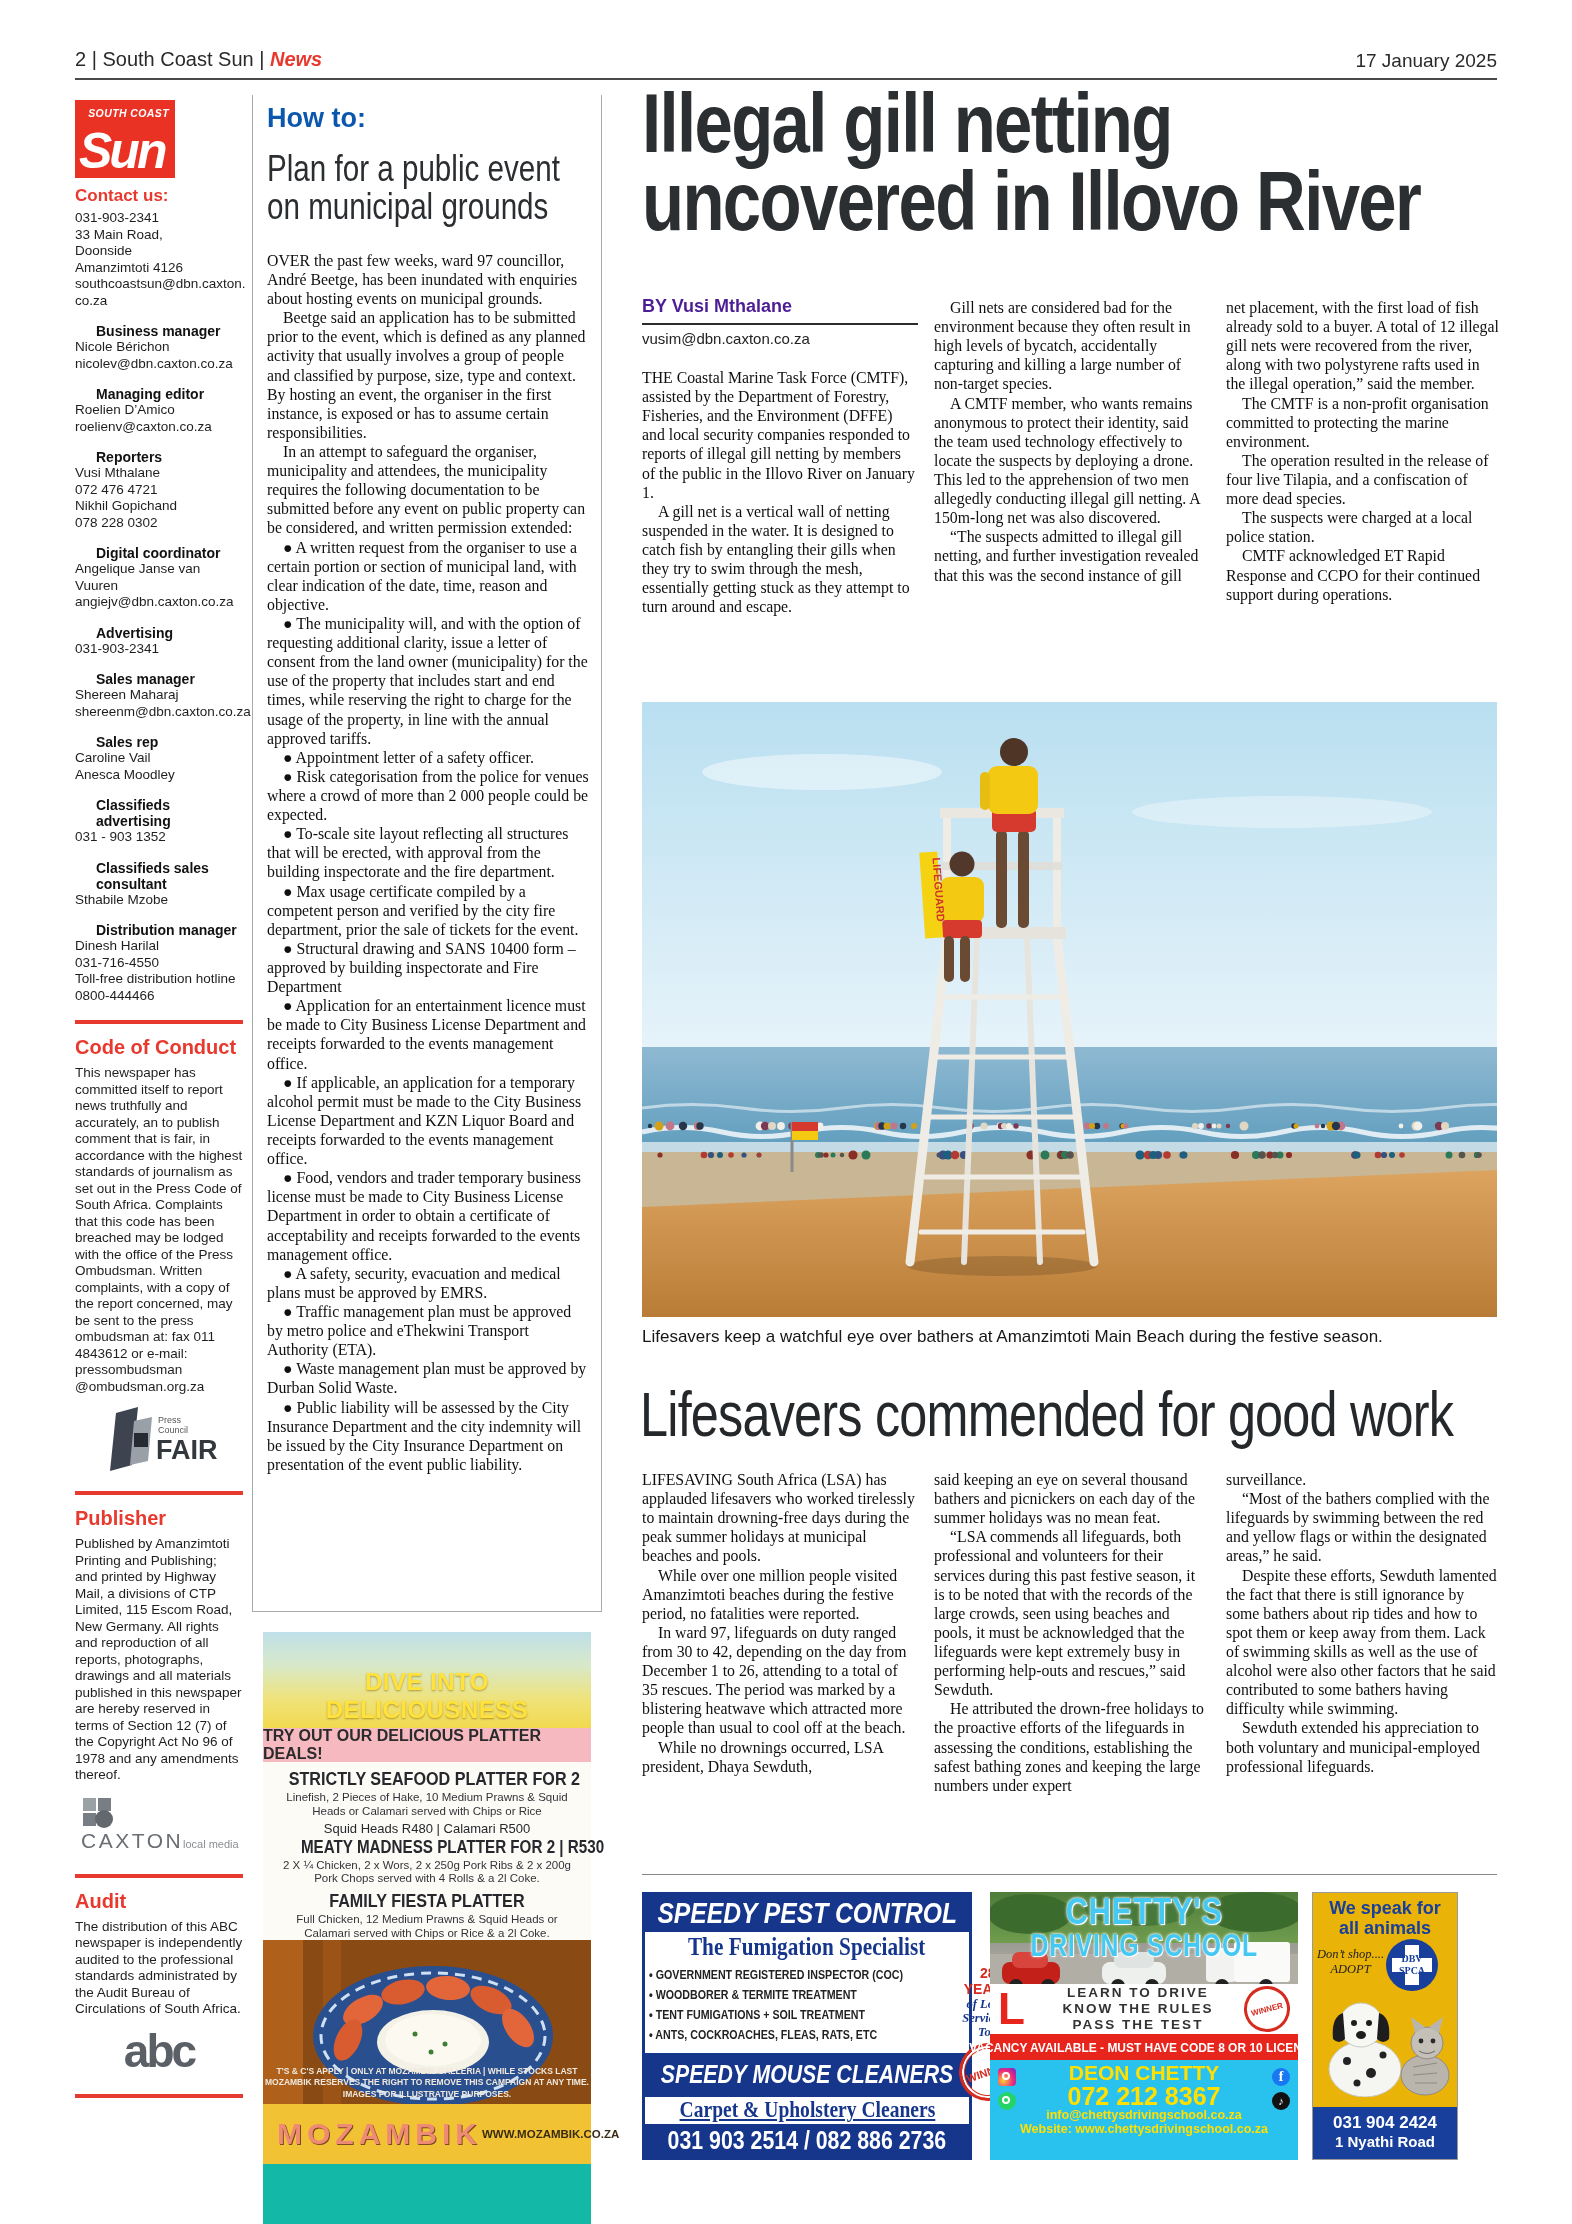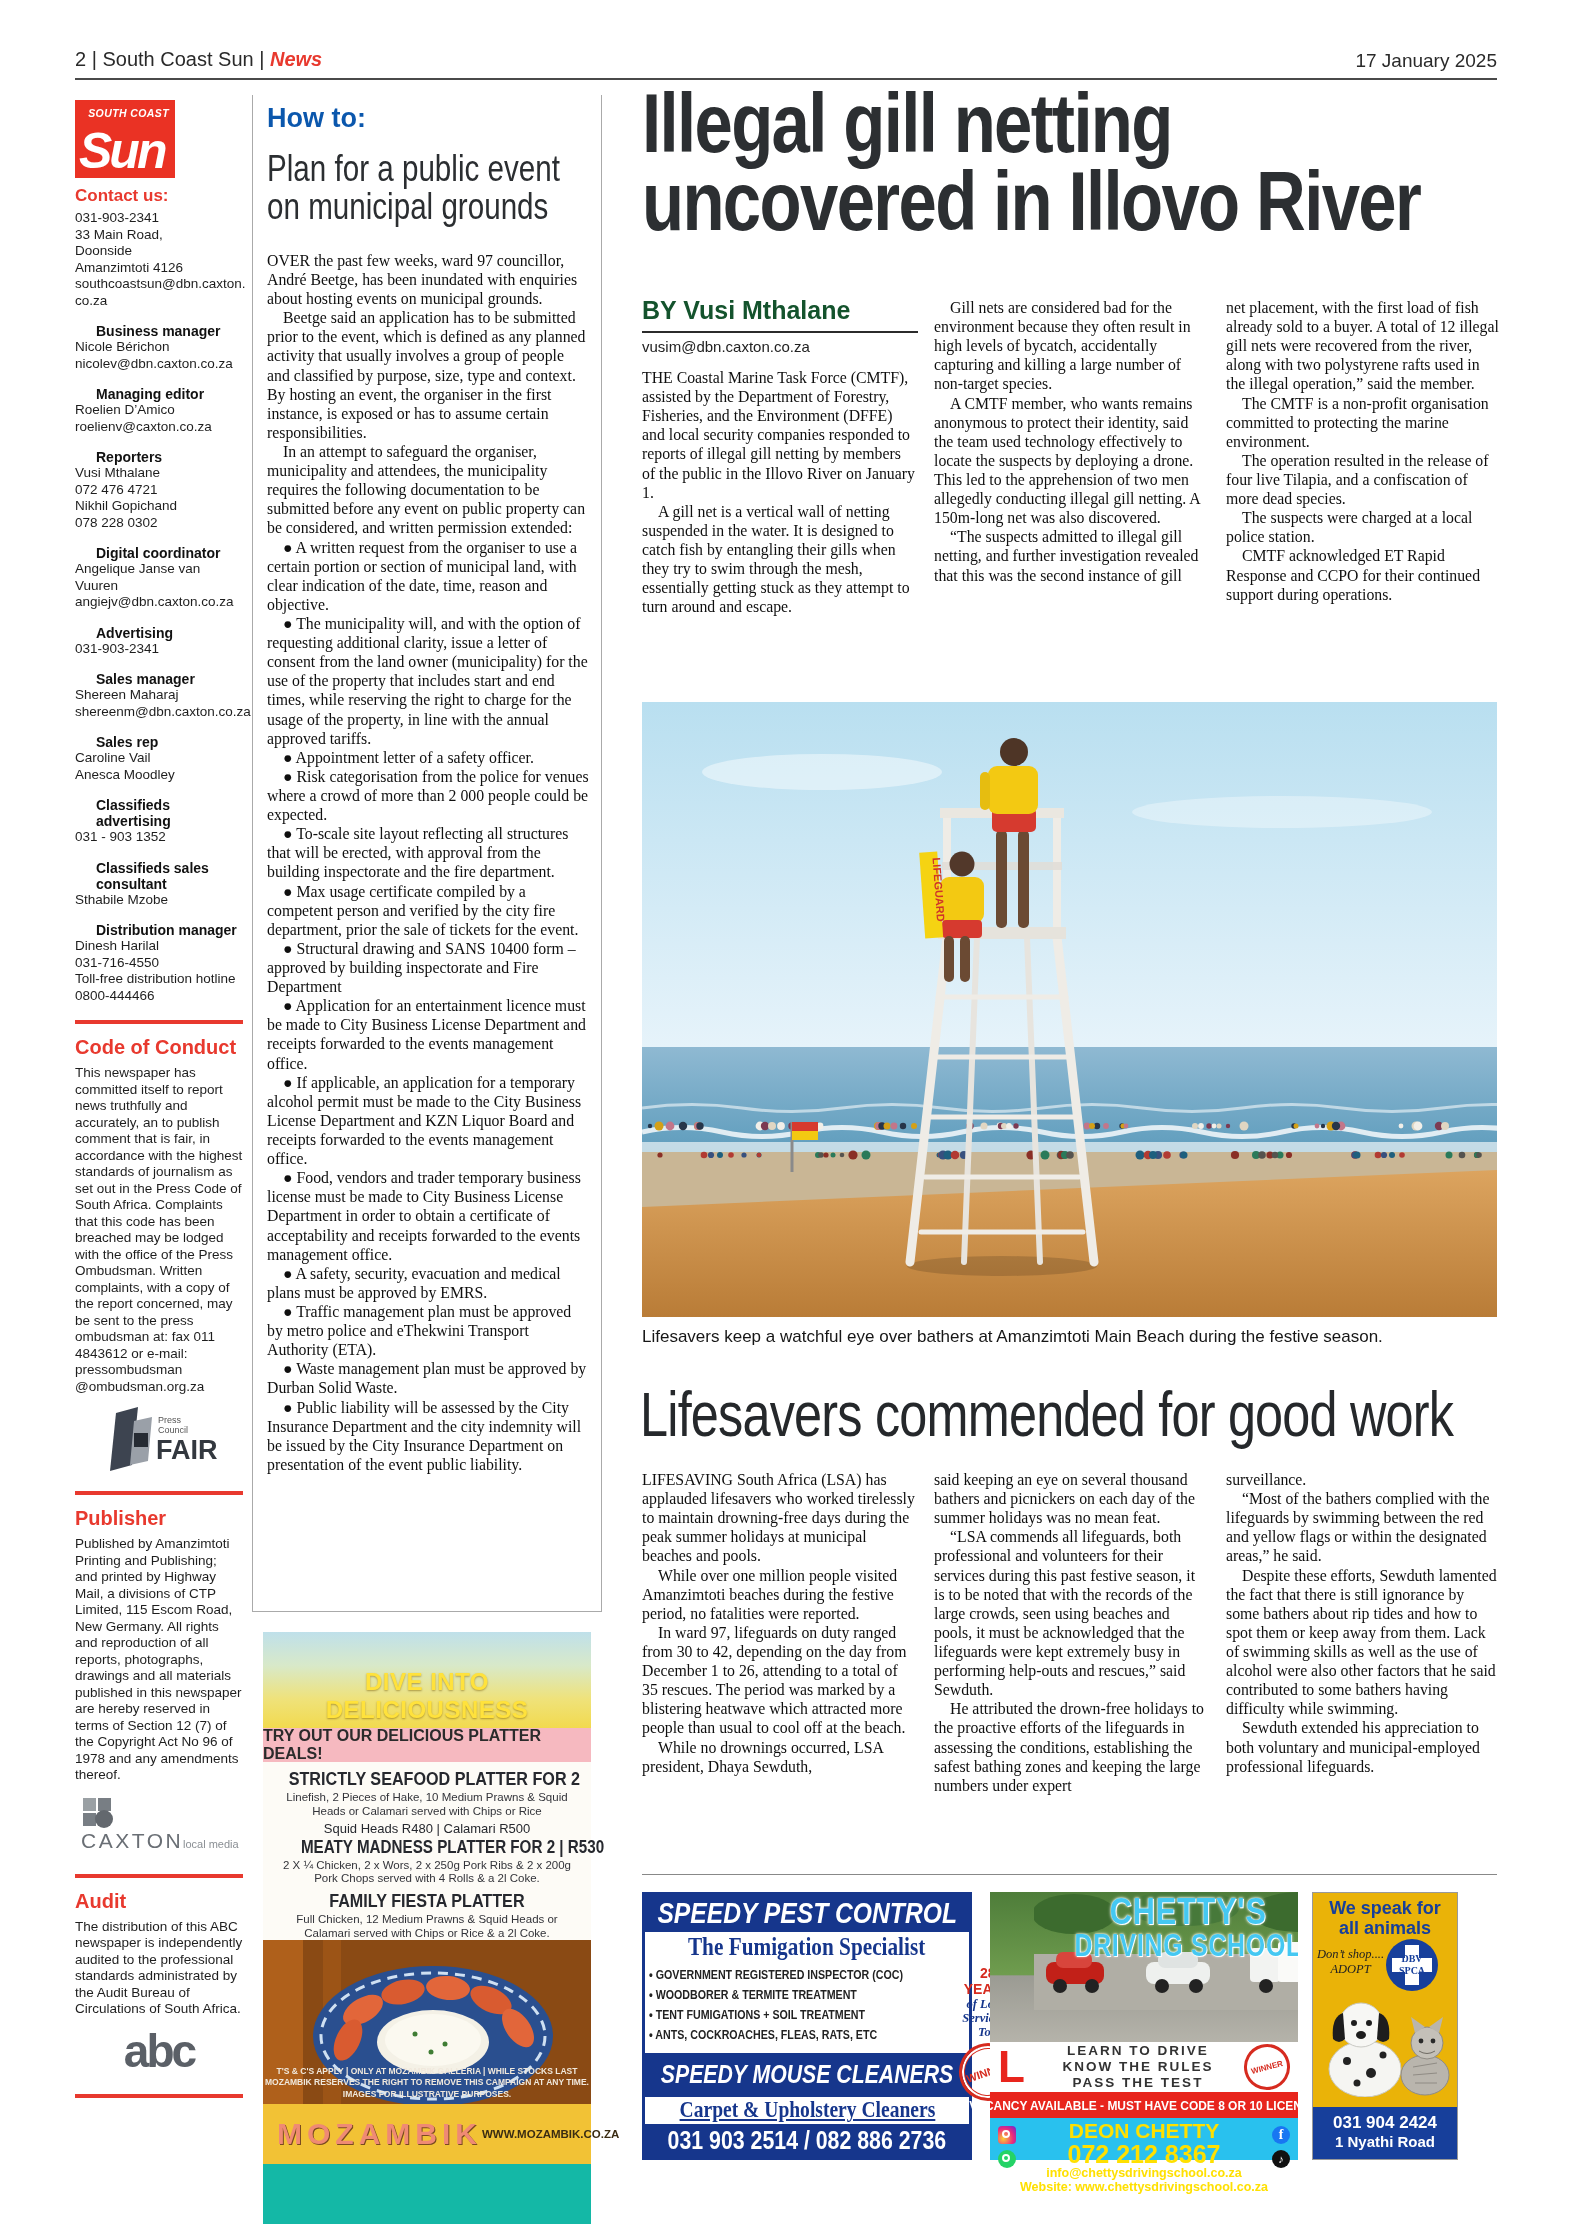--- a/index.html
+++ b/index.html
@@ -33,21 +33,21 @@
   .sqz{display:block;transform:scaleX(.8);transform-origin:0 50%;white-space:nowrap;}
   .sqzc{display:inline-block;transform:scaleX(.85);transform-origin:50% 50%;white-space:nowrap;}
   .body p{margin:0;font-size:15.8px;line-height:1.21;text-indent:16px;color:#0f0f0f;}
   .body p:first-child{text-indent:0;}
   .body.indent-first p:first-child{text-indent:16px;}
   .howto-body{margin-top:24px;}
   
   .h-gill{left:642px;top:84px;font-weight:bold;font-size:84px;letter-spacing:-2px;line-height:.93;color:#2c2f32;}
   .h-gill .sqz{transform:scaleX(.82);}
   .byline{left:642px;top:296px;width:276px;}
-  .byline .by{color:#14532d;font-weight:bold;font-size:25px;}
+  .byline .by{color:#4c1d95;font-weight:bold;font-size:18px;}
   .byline .rule{height:2px;background:#2b2b2b;margin:6px 0 5px;}
   .byline .em{font-size:15px;color:#222;}
   .col{position:absolute;width:274px;}
   
   .photo{left:642px;top:702px;width:855px;height:615px;}
   .caption{left:642px;top:1326px;width:860px;font-size:17px;color:#161616;line-height:1.25;}
   .credit{font-style:italic;font-weight:bold;font-size:13.5px;color:#222;margin-top:2px;}
   .h-life{left:640px;top:1378px;font-size:63px;font-weight:400;color:#25282b;letter-spacing:-1px;}
   .h-life .sqz{transform:scaleX(.8);}
   .rule-ads{left:642px;top:1874px;width:855px;height:1px;background:#888;}
@@ -76,21 +76,21 @@
   .sp-badge{width:92px;position:relative;text-align:center;}
   .sp-years{color:#d62b1f;font-weight:bold;font-size:14px;}
   .sp-loyal{color:#16368c;font-style:italic;font-family:"Liberation Serif",serif;font-weight:bold;font-size:12.5px;line-height:1.15;}
   .stamp{border:3px solid #d62b1f;border-radius:50%;color:#d62b1f;display:flex;align-items:center;justify-content:center;font-weight:bold;}
   .sp-stamp{width:52px;height:52px;margin:3px auto 0;font-size:11px;transform:rotate(-18deg);box-shadow:inset 0 0 0 2px #fff,inset 0 0 0 3px #d62b1f;}
   .sp-r4{height:48px;font-style:italic;font-weight:bold;font-size:25px;}
   .sp-r5{height:30px;display:flex;align-items:center;justify-content:center;color:#16368c;font-family:"Liberation Serif",serif;font-weight:bold;font-size:23px;text-decoration:underline;}
   .sp-r6{height:36px;font-weight:bold;font-size:26px;}
   
   .chetty{left:990px;top:1892px;width:308px;height:268px;box-sizing:border-box;background:#29c1ee;}
-  .ch-photo{position:relative;height:150px;overflow:hidden;background:linear-gradient(180deg,#4e7d3a 0%,#6f9c4e 55%,#9b9b93 56%,#b5b3aa 100%);padding-left:44px;}
+  .ch-photo{position:relative;height:92px;overflow:hidden;background:linear-gradient(180deg,#4e7d3a 0%,#6f9c4e 55%,#9b9b93 56%,#b5b3aa 100%);}
   .ch-name{position:absolute;top:2px;width:100%;text-align:center;color:#45c8f2;font-weight:bold;line-height:1.0;text-shadow:0 0 2px #fff,0 0 4px #fff,1px 1px 0 #fff;}
   .ch-n1{font-size:36px;letter-spacing:1px;}
   .ch-n2{font-size:31px;letter-spacing:1px;}
   .ch-white{height:50px;background:#fff;display:flex;align-items:center;padding:0 8px;box-sizing:border-box;}
   .ch-l{color:#e8251d;font-weight:bold;font-size:44px;line-height:44px;width:34px;}
   .ch-slogan{flex:1;text-align:center;font-weight:bold;font-size:13.5px;letter-spacing:2px;color:#333;line-height:1.2;}
   .ch-stamp{width:40px;height:40px;font-size:8px;transform:rotate(-15deg);}
   .ch-red{height:26px;background:#e8251d;color:#fff;display:flex;align-items:center;justify-content:center;font-weight:bold;font-size:13px;white-space:nowrap;}
   .ch-red span{display:inline-block;transform:scaleX(.92);}
   .ch-cyan{height:74px;position:relative;text-align:center;color:#ffe000;font-weight:bold;}

